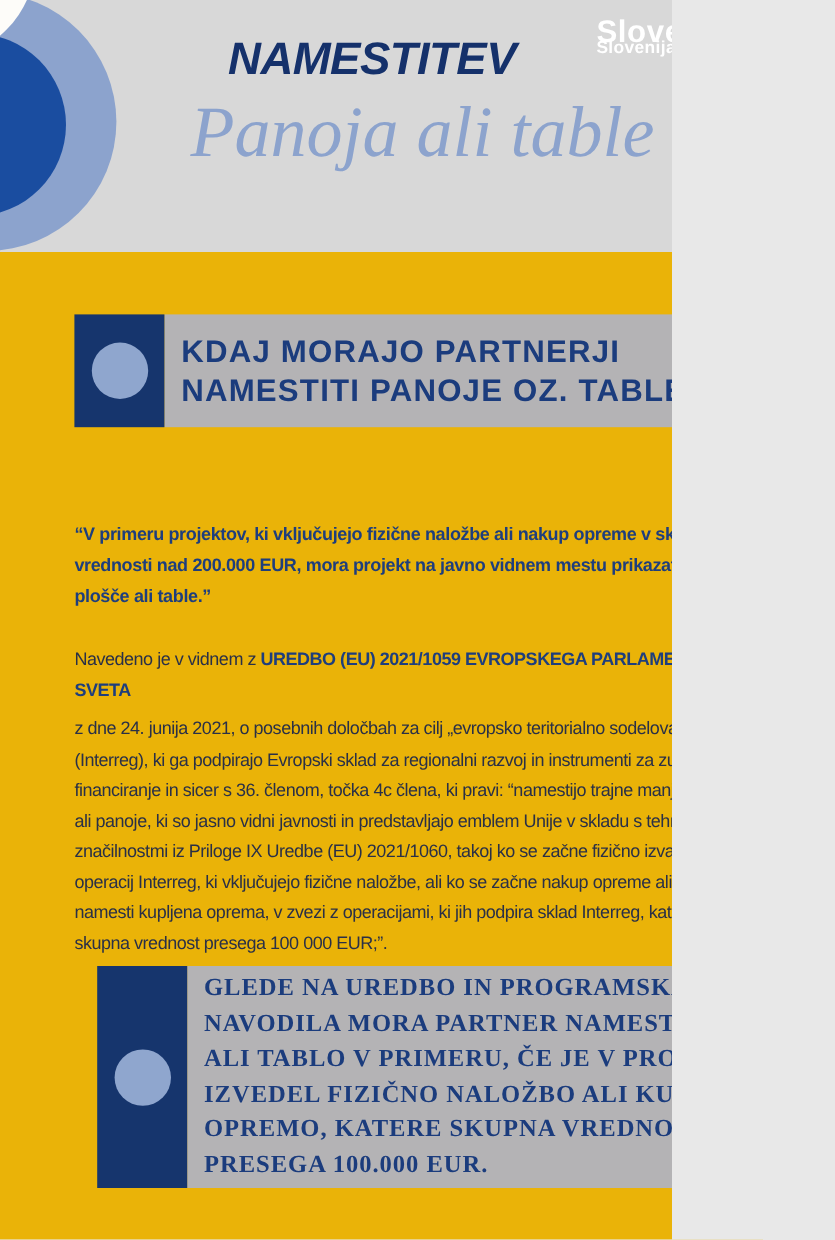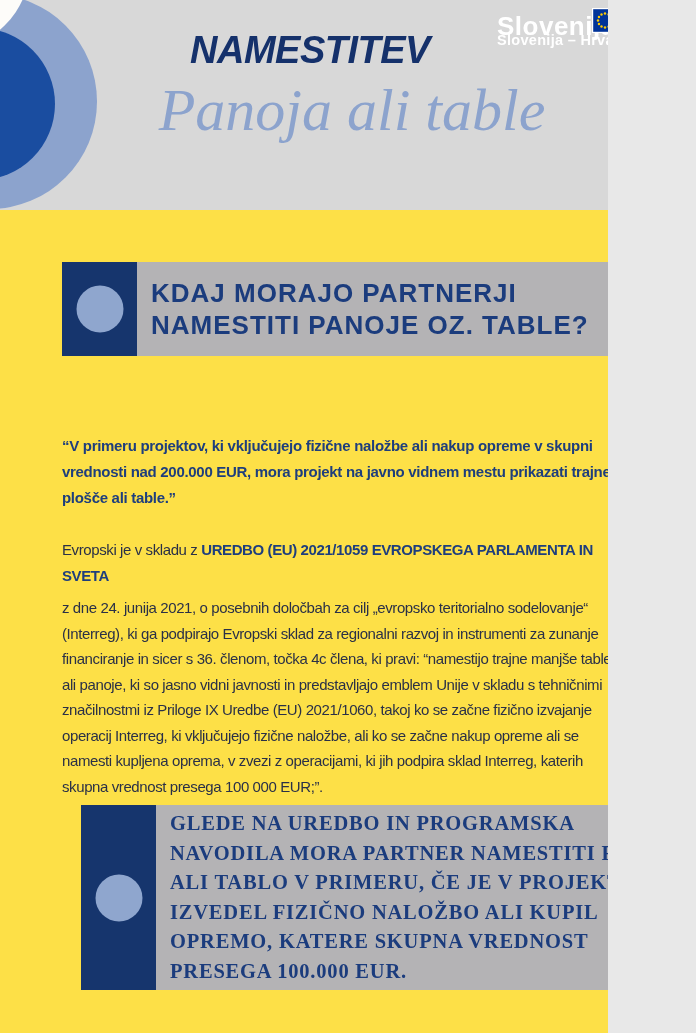--- a/index.html
+++ b/index.html
@@ -1,18 +1,18 @@
 <!DOCTYPE html>
 <html><head>
 <meta charset="utf-8">
 <style>
   html,body { margin:0; padding:0; background:#e8e8e8; }
   .page {
-    position:relative; width:608px; height:1033px;
-    background:#fde047; overflow:hidden;
+    position:relative; width:560px; height:1033px;
+    background:#eab308; overflow:hidden;
     font-family:"Liberation Sans", sans-serif;
   }
   
   .header {
     position:absolute; left:0; top:0; width:696px; height:210px;
     background:#D8D8D8; overflow:hidden;
   }
   .c-peri {
     position:absolute; left:-118px; top:-6px; width:215px; height:215px;
     border-radius:50%; background:#8CA3CD;
@@ -150,21 +150,21 @@
       <div class="h1">KDAJ MORAJO PARTNERJI
 NAMESTITI PANOJE OZ. TABLE?</div>
     </div>
   </div>
 
 
   <p class="para quote">“V primeru projektov, ki vključujejo fizične naložbe ali nakup opreme v skupni
 vrednosti nad 200.000 EUR, mora projekt na javno vidnem mestu prikazati trajne
 plošče ali table.”</p>
 
-  <p class="para ref"><span>Evropski je v skladu z </span><span class="bold-seg">UREDBO (EU) 2021/1059 EVROPSKEGA PARLAMENTA IN
+  <p class="para ref"><span>Navedeno je v vidnem z </span><span class="bold-seg">UREDBO (EU) 2021/1059 EVROPSKEGA PARLAMENTA IN
 SVETA</span></p>
 
   <p class="para p2">z dne 24. junija 2021, o posebnih določbah za cilj „evropsko teritorialno sodelovanje“
 (Interreg), ki ga podpirajo Evropski sklad za regionalni razvoj in instrumenti za zunanje
 financiranje in sicer s 36. členom, točka 4c člena, ki pravi: “namestijo trajne manjše table
 ali panoje, ki so jasno vidni javnosti in predstavljajo emblem Unije v skladu s tehničnimi
 značilnostmi iz Priloge IX Uredbe (EU) 2021/1060, takoj ko se začne fizično izvajanje
 operacij Interreg, ki vključujejo fizične naložbe, ali ko se začne nakup opreme ali se
 namesti kupljena oprema, v zvezi z operacijami, ki jih podpira sklad Interreg, katerih
 skupna vrednost presega 100 000 EUR;”.</p>

